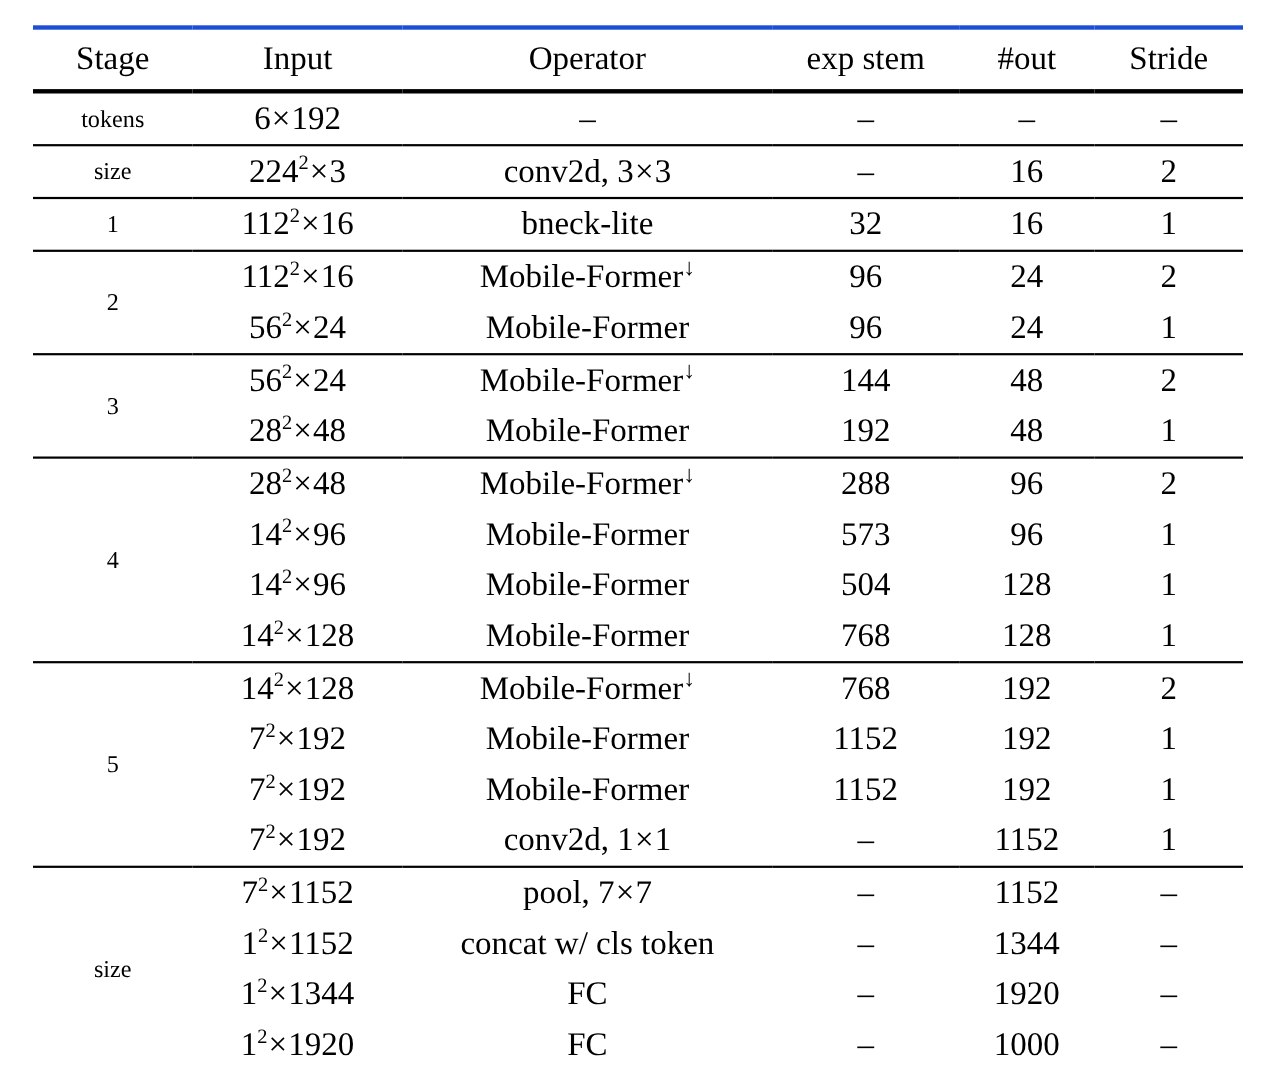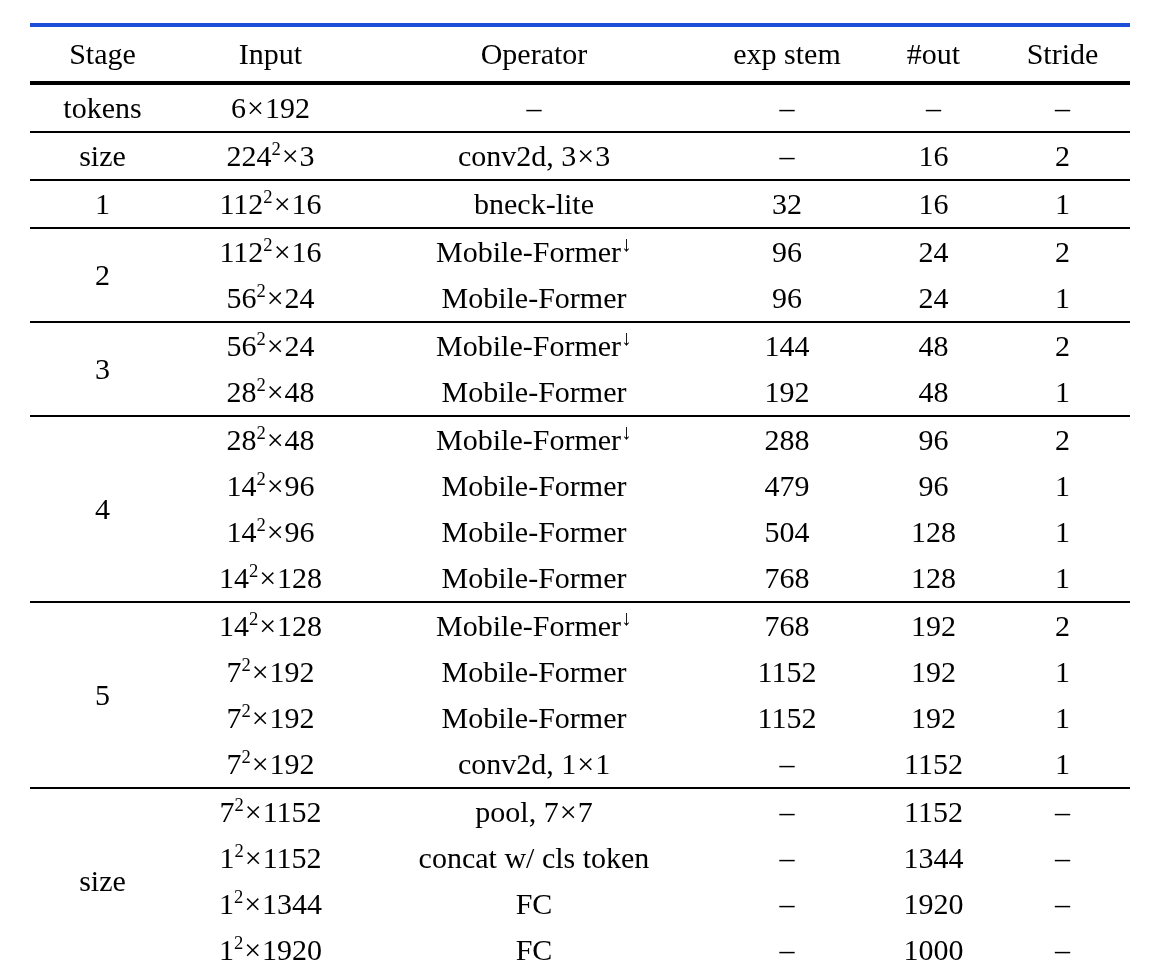--- a/index.html
+++ b/index.html
@@ -84,21 +84,21 @@
   .times { margin: 0 1px; }
 
   .arrow {
     font-size: 0.72em;
     vertical-align: super;
     line-height: 0;
   }
 
   .dash { letter-spacing: 0; }
 
-  .stage-label { font-size: 30px; }
+  .stage-label { font-size: 22px; }
 </style>
 </head>
 <body>
 
 <div id="table-wrap">
   <table class="arch">
     <colgroup>
       <col class="c-stage">
       <col class="c-input">
       <col class="c-operator">
@@ -175,21 +175,21 @@
           <td rowspan="4" class="stage-label">4</td>
           <td class="vr">28<sup>2</sup><span class="times">×</span>48</td>
           <td class="vr">Mobile-Former<span class="arrow">↓</span></td>
           <td class="vr">288</td>
           <td class="vr">96</td>
           <td class="vr">2</td>
         </tr>
         <tr>
           <td class="vr">14<sup>2</sup><span class="times">×</span>96</td>
           <td class="vr">Mobile-Former</td>
-          <td class="vr">479</td>
+          <td class="vr">573</td>
           <td class="vr">96</td>
           <td class="vr">1</td>
         </tr>
         <tr>
           <td class="vr">14<sup>2</sup><span class="times">×</span>96</td>
           <td class="vr">Mobile-Former</td>
           <td class="vr">504</td>
           <td class="vr">128</td>
           <td class="vr">1</td>
         </tr>

